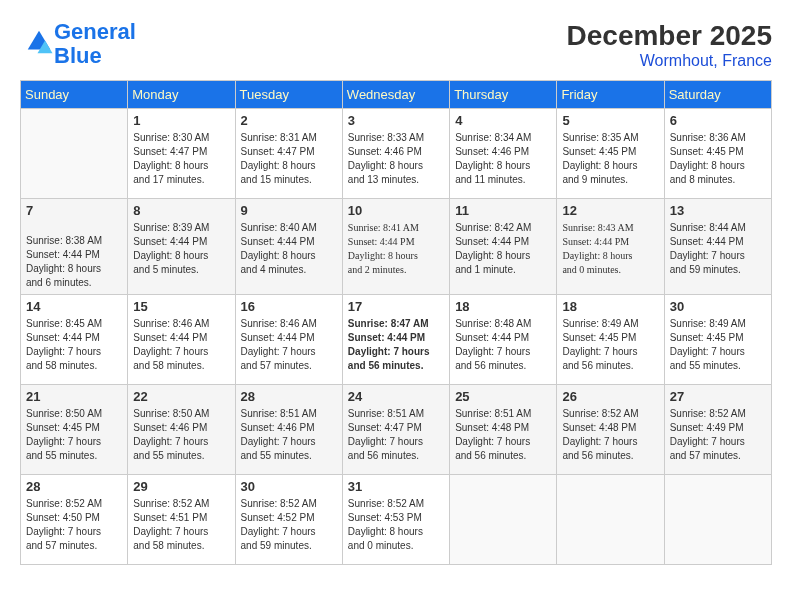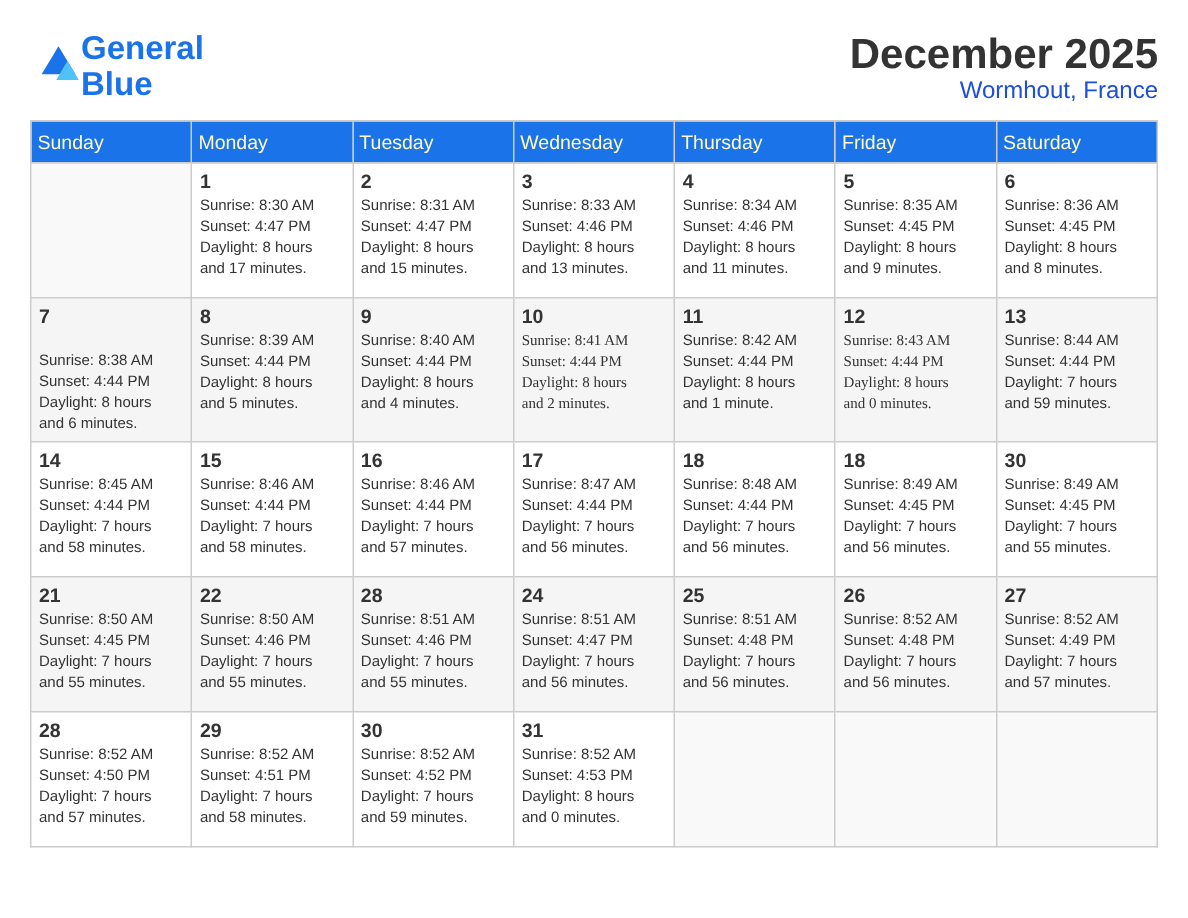--- a/index.html
+++ b/index.html
@@ -240,21 +240,21 @@
         </td>
         <td>
           <span class="day-number">16</span>
           <div class="day-info" style="white-space: pre-line;">Sunrise: 8:46 AM
 Sunset: 4:44 PM
 Daylight: 7 hours
 and 57 minutes.</div>
         </td>
         <td>
           <span class="day-number">17</span>
-          <div class="day-info" style="white-space: pre-line;">Sunrise: 8:47 AM
+          <div class="day-info" style="white-space: pre-line; font-weight: bold;">Sunrise: 8:47 AM
 Sunset: 4:44 PM
 Daylight: 7 hours
 and 56 minutes.</div>
         </td>
         <td>
           <span class="day-number">18</span>
           <div class="day-info" style="white-space: pre-line;">Sunrise: 8:48 AM
 Sunset: 4:44 PM
 Daylight: 7 hours
 and 56 minutes.</div>

